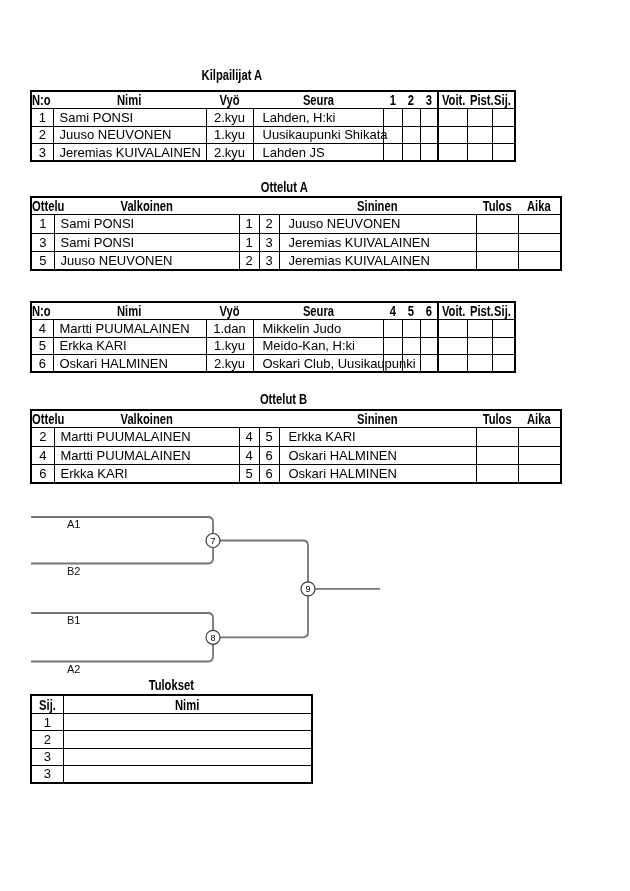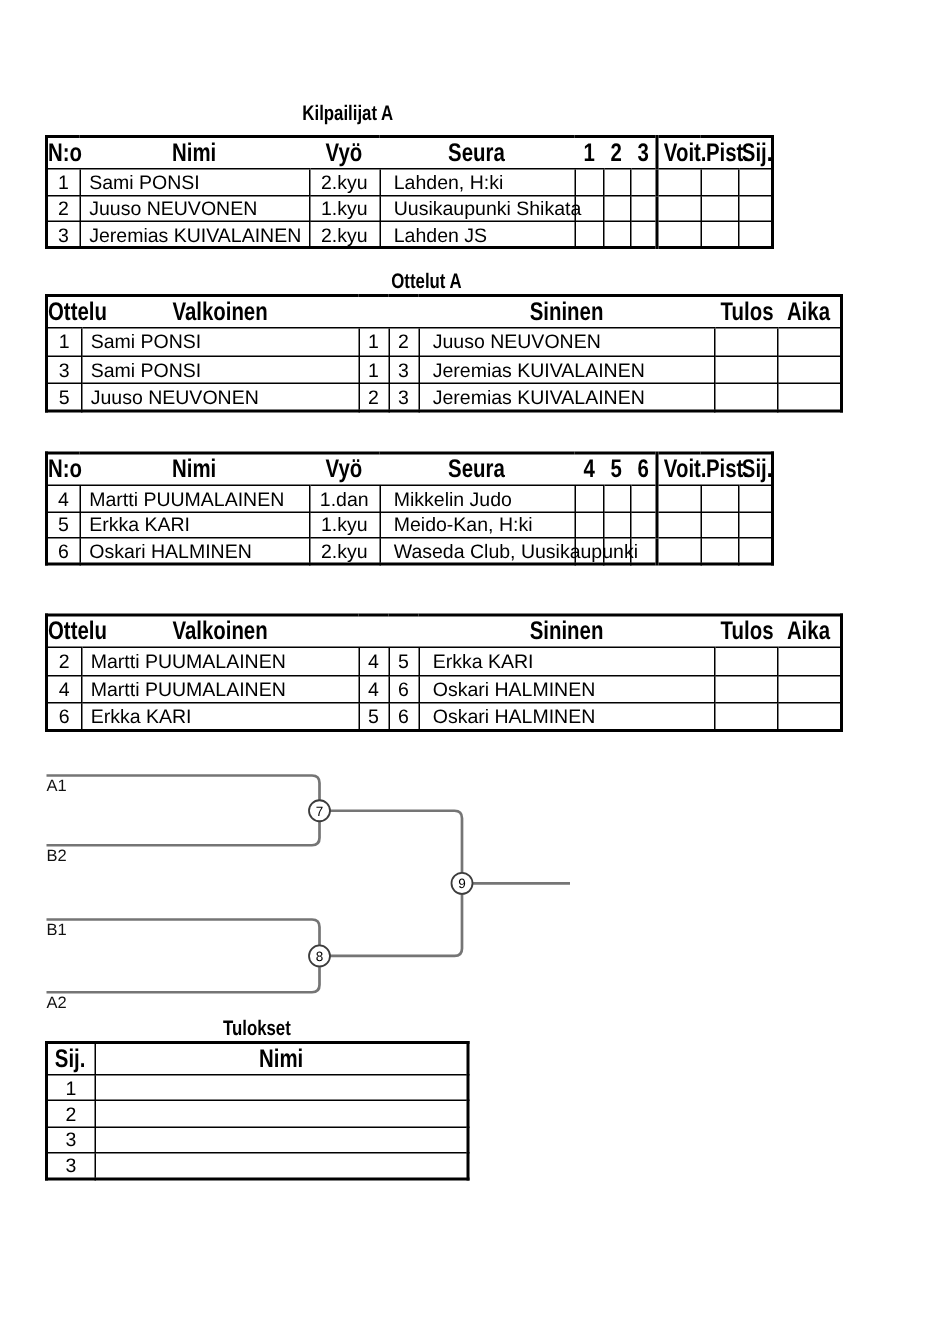--- a/index.html
+++ b/index.html
@@ -10,32 +10,32 @@
   .hb{display:inline-block;font-weight:bold;white-space:pre;transform:scaleX(0.8);transform-origin:50% 50%;}
   .hb-l{transform-origin:0 50%;}
   .hb-r{transform-origin:100% 50%;}
   .title{left:9px;top:22px;width:612px;text-align:center;font-size:26px;}
   .participants{left:360px;top:50px;width:240px;text-align:right;font-size:11px;}
   .sect{width:400px;text-align:center;font-size:14px;}
   
   table{border-collapse:collapse;table-layout:fixed;position:absolute;background:#fff;
         border:2px solid #000;font-size:13px;}
   td{border:1px solid #000;padding:0;overflow:visible;white-space:nowrap;}
-  tr.hr th{border:none;border-bottom:1px solid #000;padding:0;font-size:17px;white-space:nowrap;overflow:visible;}
+  tr.hr th{border:none;border-bottom:1px solid #000;padding:0;font-size:14px;white-space:nowrap;overflow:visible;}
   .t tr.hr th{border:1px solid #000;}
   .thick{border-left:2px solid #000 !important;}
   .c{text-align:center;}
   .l{text-align:left;padding-left:6px;}
   .l8{text-align:left;padding-left:9px;}
   .k tr{height:17.5px;} .k tr.hr{height:15px;}
   .o tr{height:18.5px;} .o tr.hr{height:14.5px;}
   .t tr{height:17.3px;} .t tr.hr{height:18.5px;}
   .th-left{text-align:left;padding-left:1px;}
   
-  .slot-label{font-size:11px;color:#111;}
+  .slot-label{font-size:11px;color:#111;margin-left:36px;}
   svg text{font-family:"Liberation Sans","DejaVu Sans",sans-serif;}
 </style>
 </head>
 <body>
 
 <div class="page">
 
 
   <div class="abs sect" style="left:32px;top:67px;">
     <span class="hb">Kilpailijat A</span>
@@ -208,31 +208,34 @@
           <td></td>
           <td></td>
       <td class="thick"></td>
           <td></td>
           <td></td>
     </tr>
     <tr>
       <td class="c">6</td>
       <td class="l">Oskari HALMINEN</td>
       <td class="c">2.kyu</td>
-      <td class="l8">Waseda Club, Uusikaupunki</td>
-      <td></td>
-          <td></td>
-          <td></td>
-      <td class="thick"></td>
-          <td></td>
-          <td></td>
-    </tr>
-  </tbody>
-    </table>
-
+      <td class="l8">Oskari Club, Uusikaupunki</td>
+      <td></td>
+          <td></td>
+          <td></td>
+      <td class="thick"></td>
+          <td></td>
+          <td></td>
+    </tr>
+  </tbody>
+    </table>
+
+  <div class="abs sect" style="left:84px;top:391px;">
+    <span class="hb">Ottelut B</span>
+  </div>
 
   <table class="o" style="left:30px;top:409px;width:532px;">
     <colgroup>
         <col style="width:23px">
         <col style="width:185px">
         <col style="width:20px">
         <col style="width:20px">
         <col style="width:197px">
         <col style="width:42px">
         <col>

